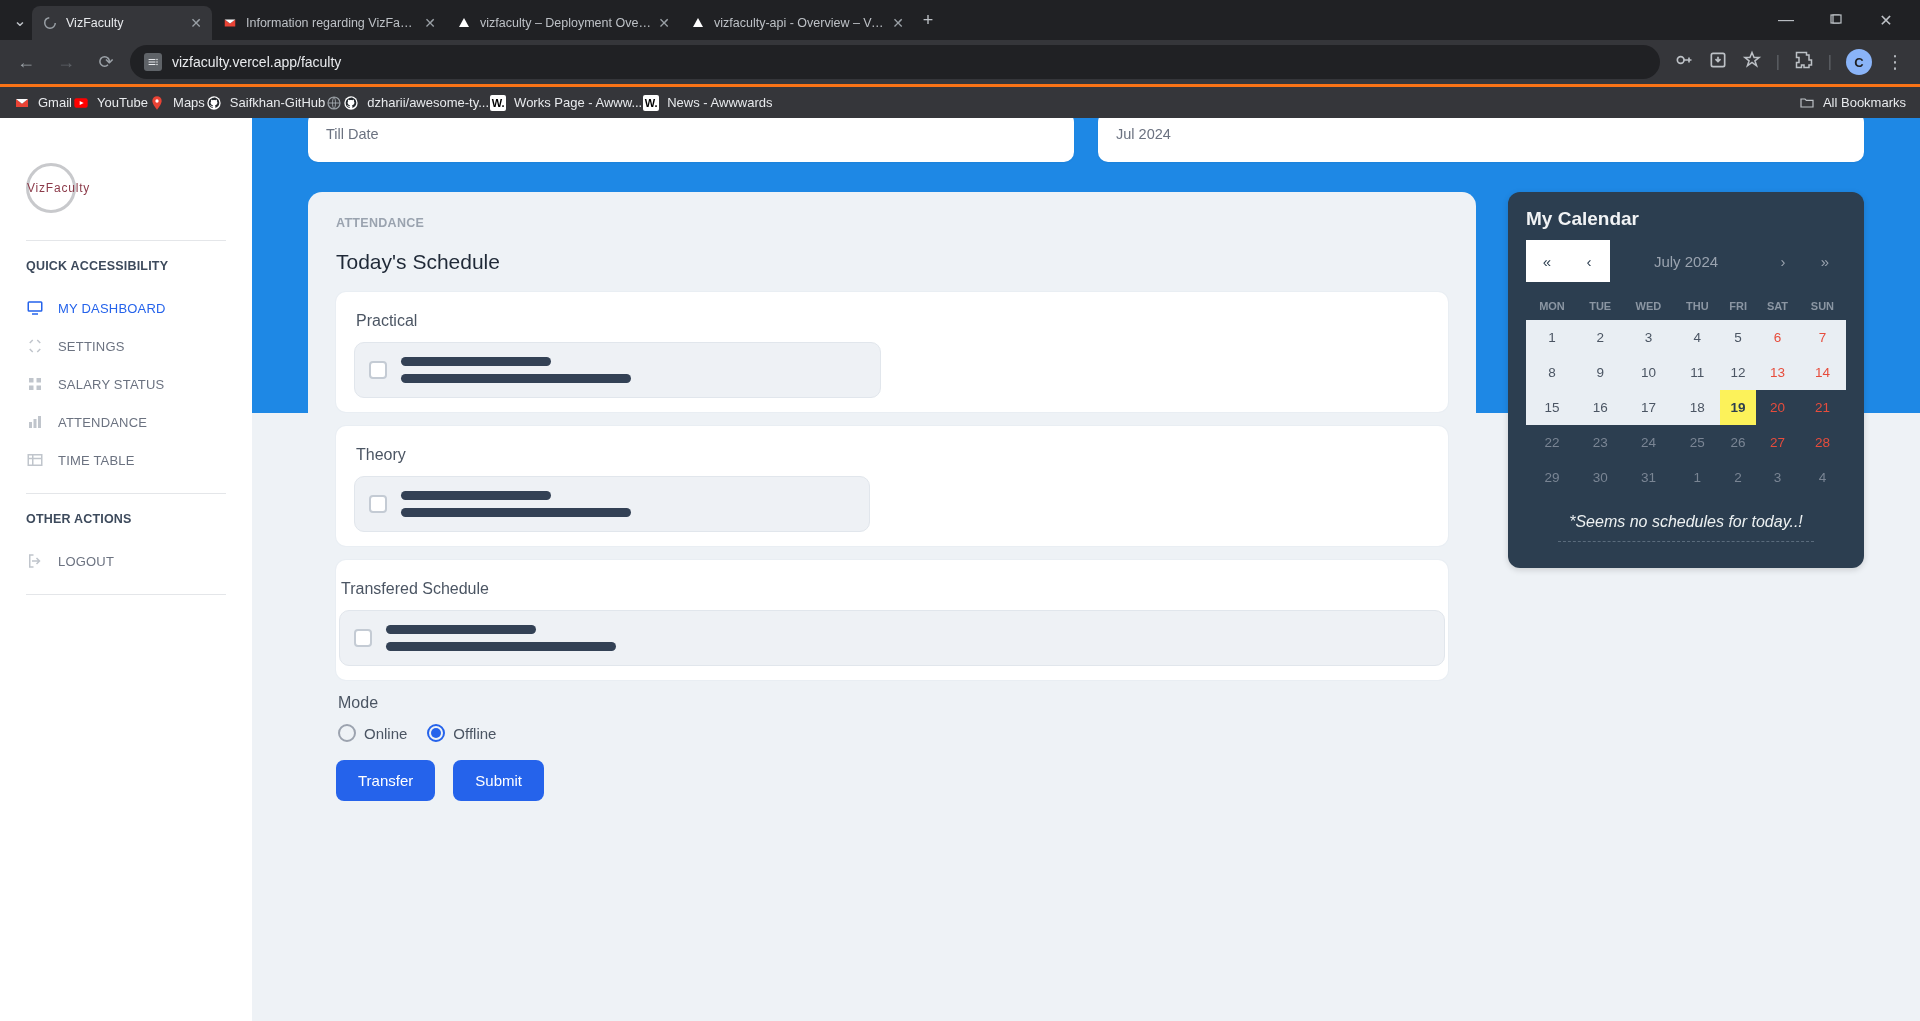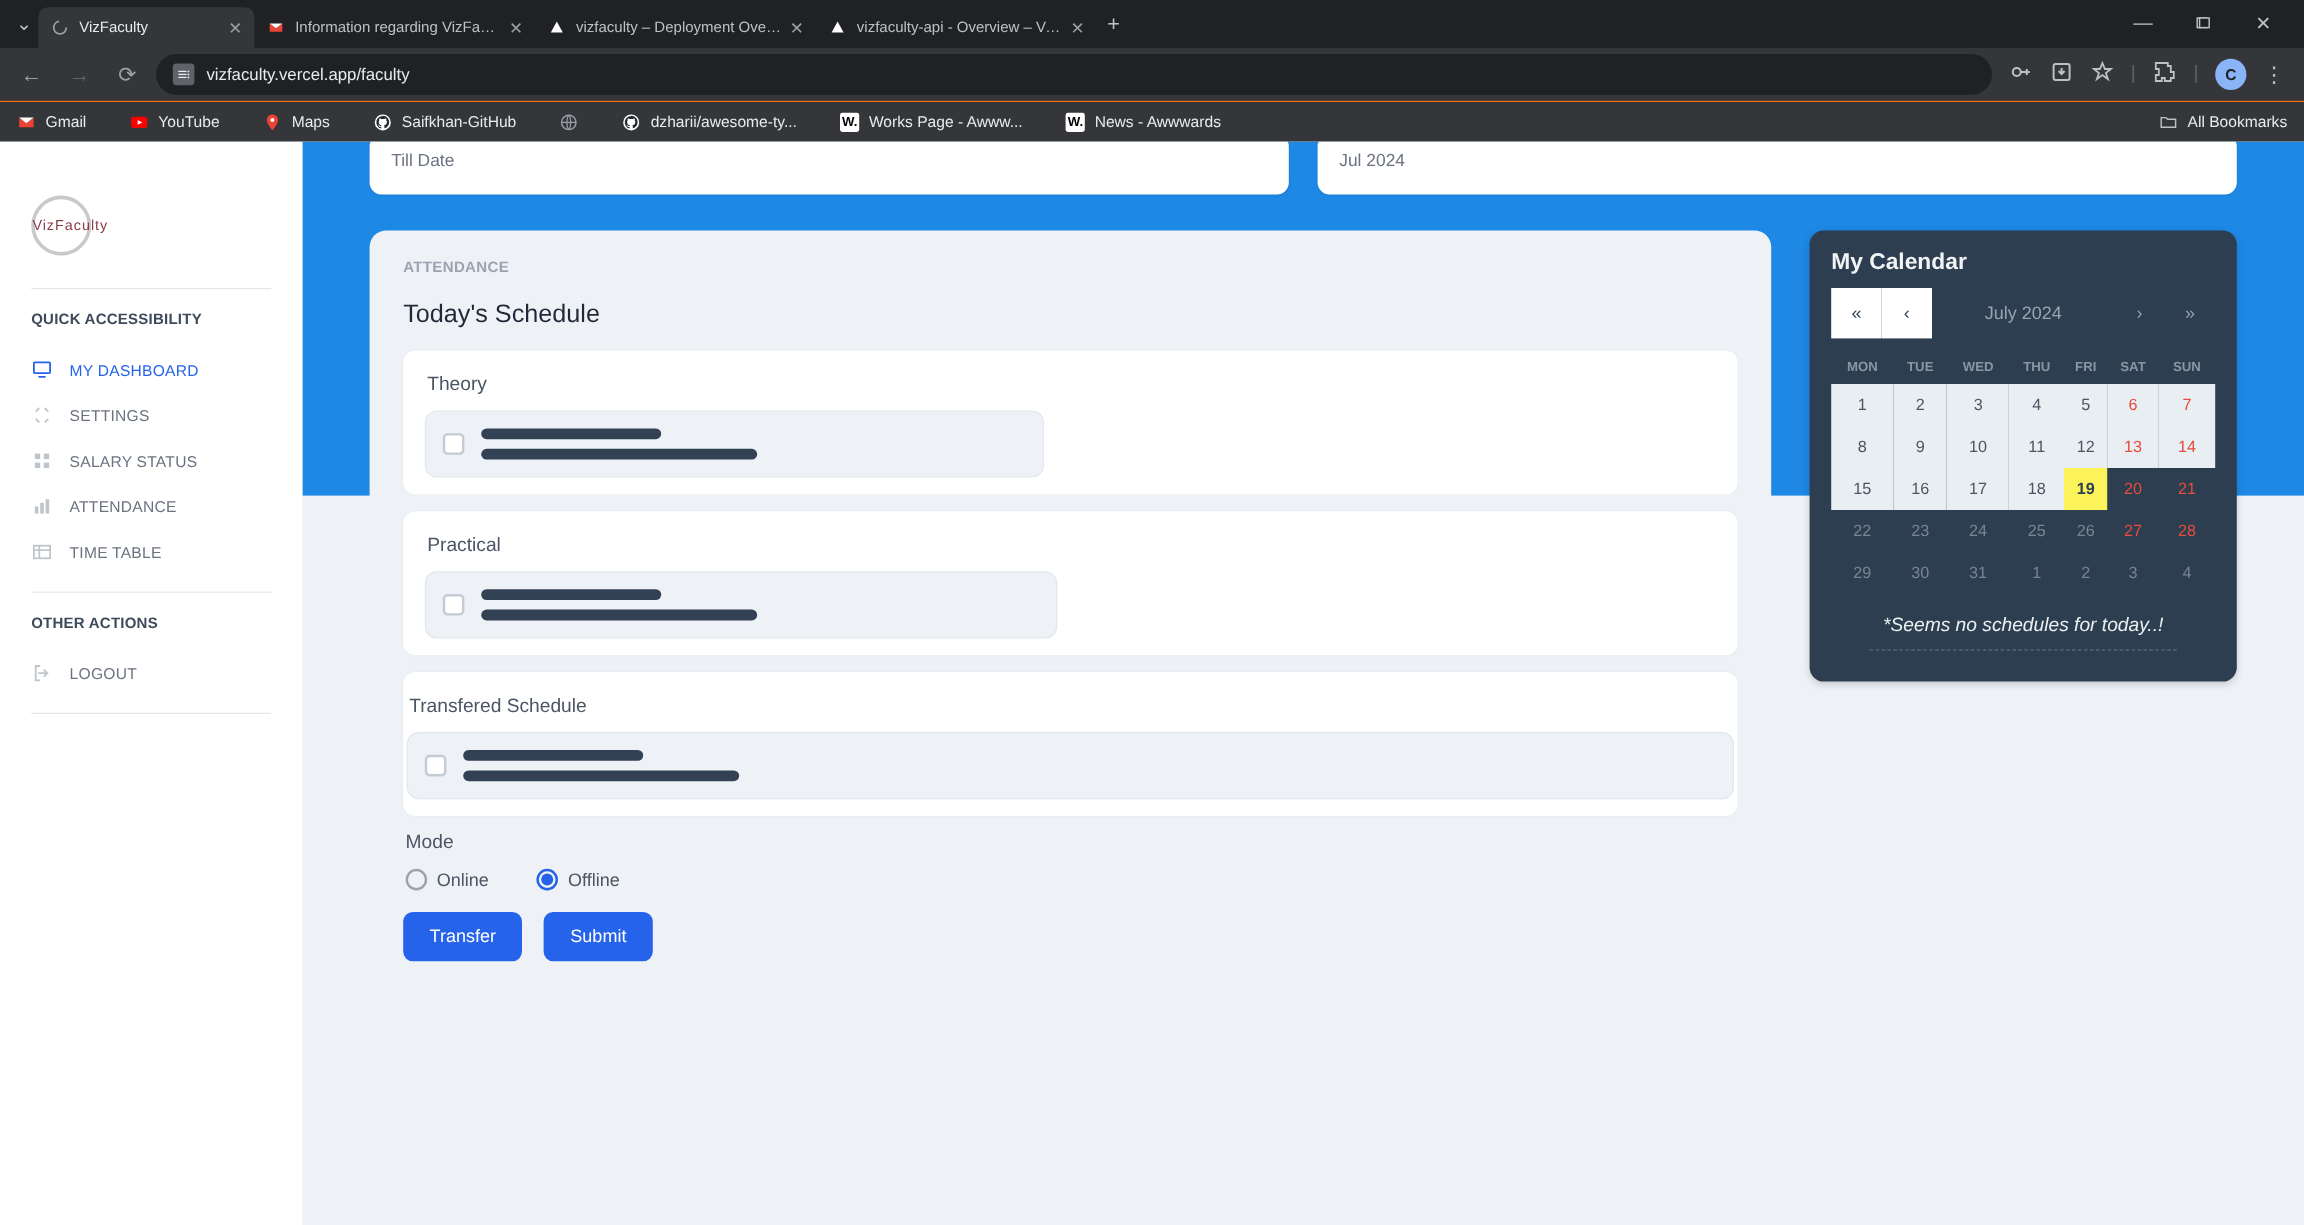--- a/index.html
+++ b/index.html
@@ -19,21 +19,21 @@
   .win-btn { width:28px; height:28px; display:flex; align-items:center; justify-content:center; cursor:pointer; }
 
   .toolbar { height: 44px; background:#35363a; display:flex; align-items:center; padding:0 10px; gap:8px; }
   .nav-btn { width:32px; height:32px; display:flex;align-items:center;justify-content:center; color:#9aa0a6; border-radius:50%; cursor:pointer; font-size:18px;}
   .nav-btn.fwd { color:#5f6368; }
   .omnibox { flex:1; height:34px; background:#202124; border-radius:17px; display:flex; align-items:center; padding:0 14px; color:#e8eaed; font-size:14px; gap:10px; }
   .omnibox .site-icon { width:18px; height:18px; background:#5f6368; border-radius:3px; display:flex;align-items:center;justify-content:center;font-size:11px;color:#e8eaed;}
   .toolbar .right-icons { display:flex; gap:14px; align-items:center; color:#bdc1c6; padding:0 6px;}
   .right-icons .profile { width:26px;height:26px;border-radius:50%; background:#8ab4f8; color:#202124; display:flex;align-items:center;justify-content:center;font-weight:600;font-size:13px;}
 
-  .bookmarks-bar { height:34px; background:#35363a; border-top:1px solid #f97316; display:flex; align-items:center; padding:0 14px; gap:36px; font-size:13px; color:#e8eaed; }
+  .bookmarks-bar { height:34px; background:#35363a; border-top:3px solid #f97316; display:flex; align-items:center; padding:0 14px; gap:1px; font-size:13px; color:#e8eaed; }
   .bm { display:flex; align-items:center; gap:8px; cursor:pointer; white-space:nowrap; }
   .bm .bm-icon { width:16px; height:16px; display:flex;align-items:center;justify-content:center; }
   .bm.all { margin-left:auto; }
 
   
   .page { flex:1; display:flex; background:#eef2f6; position:relative; overflow:hidden;}
   .sidebar { width:252px; background:#fff; height:100%; padding:30px 26px 20px 26px; display:flex; flex-direction:column; }
   .logo-wrap { height:80px; display:flex; align-items:center; }
   .logo-circle { width:50px; height:50px; border:3px solid #c8c9cc; border-radius:50%; display:flex;align-items:center;justify-content:center; position:relative;}
   .logo-text { position:absolute; left:-2px; font-size:12px; letter-spacing:0.8px; color:#8c3b4a; font-weight:500; width:90px; }
@@ -55,21 +55,21 @@
   .att-label { font-size:12.5px; font-weight:700; letter-spacing:0.3px; color:#9aa3af; margin-bottom:20px;}
   .att-title { font-size:21px; color:#1f2937; font-weight:500; margin-bottom:18px;}
   .sched-block { background:#fff; border-radius:10px; padding:14px 18px; margin-bottom:14px; box-shadow:0 0 0 1px #e9eef3;}
   .sched-block.full { padding:14px 3px; }
   .sched-sect { font-size:16px; color:#4b5563; margin: 6px 0 12px 2px; font-weight:400;}
   .sched-item { background:#eef1f5; border:1px solid #e1e6ec; border-radius:10px; padding:14px 14px; display:flex; gap:14px; align-items:center;}
   .sched-item .chk { width:18px; height:18px; border:2px solid #c4cbd4; border-radius:4px; background:#fff; flex-shrink:0;}
   .skel { height:9px; background:#334155; border-radius:5px; }
   .skel.a { width:150px; margin-bottom:8px;}
   .skel.b { width:230px; }
-  .mode-row { display:flex; gap:40px; align-items:center; margin-top:8px; margin-bottom:18px; padding-left:2px;}
+  .mode-row { display:flex; gap:20px; align-items:center; margin-top:8px; margin-bottom:18px; padding-left:2px;}
   .radio { width:18px; height:18px; border:2px solid #9ca3af; border-radius:50%; display:flex;align-items:center;justify-content:center;}
   .radio.checked { border-color:#2563eb; }
   .radio.checked::after { content:""; width:10px; height:10px; background:#2563eb; border-radius:50%;}
   .mode-opt { display:flex; align-items:center; gap:8px; color:#4b5563; font-size:15px;}
   .btn-row { display:flex; gap:18px; }
   .btn { background:#2563eb; color:#fff; border:none; padding:12px 22px; border-radius:8px; font-size:15px; cursor:pointer;}
 
   
   .cal-panel { width:356px; background:#2c3e50; border-radius:12px; color:#d1d9e0; padding:16px 18px 26px 18px; box-shadow:0 2px 6px rgba(0,0,0,0.15);}
   .cal-title { text-align:left; font-size:19px; font-weight:600; color:#f1f3f5; margin-bottom:10px;}
@@ -343,33 +343,33 @@
         <div class="stat-card"><span>Jul 2024</span></div>
       </div>
 
       <div class="main-grid">
 
         <div class="att-panel">
           <div class="att-label">ATTENDANCE</div>
           <div class="att-title">Today's Schedule</div>
 
           <div class="sched-block">
-            <div class="sched-sect">Theory</div>
-            <div class="sched-item" style="width:48%;">
+            <div class="sched-sect">Practical</div>
+            <div class="sched-item" style="width:49%;">
               <div class="chk"></div>
               <div style="flex:1">
                 <div class="skel a"></div>
                 <div class="skel b"></div>
               </div>
             </div>
           </div>
 
           <div class="sched-block">
-            <div class="sched-sect">Practical</div>
-            <div class="sched-item" style="width:49%;">
+            <div class="sched-sect">Theory</div>
+            <div class="sched-item" style="width:48%;">
               <div class="chk"></div>
               <div style="flex:1">
                 <div class="skel a"></div>
                 <div class="skel b"></div>
               </div>
             </div>
           </div>
 
           <div class="sched-block full">
             <div class="sched-sect">Transfered Schedule</div>

